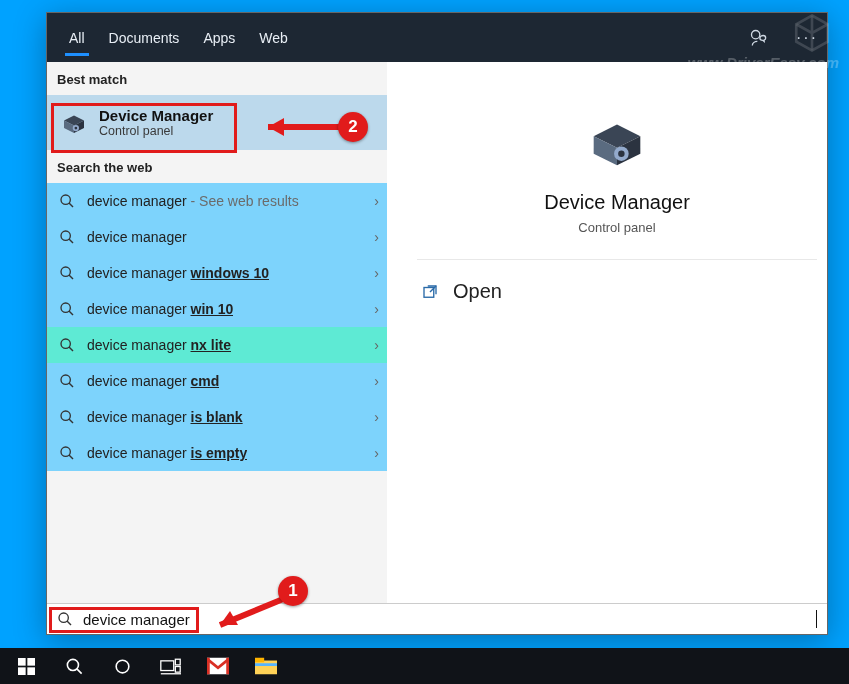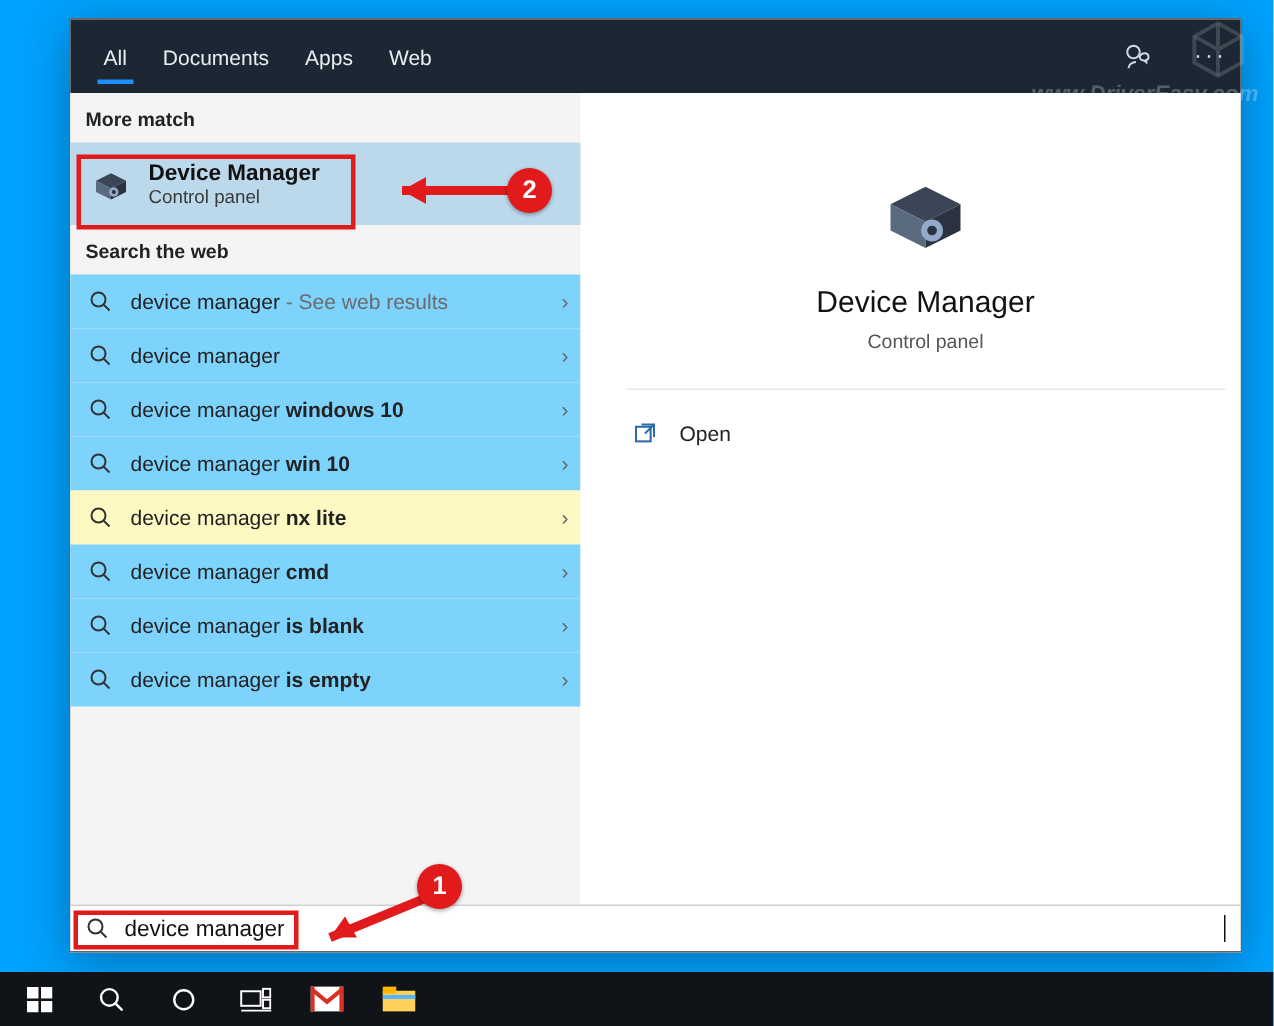--- a/index.html
+++ b/index.html
@@ -52,31 +52,31 @@
   .best-match .bm-icon { width: 30px; height: 30px; }
   .bm-title { font-weight:600; font-size: 15px; color:#111; }
   .bm-sub { font-size: 12.5px; color:#3a3a3a; }
 
   .result-row {
     display:flex; align-items:center; justify-content:space-between;
     padding: 0 8px 0 12px; height: 36px; font-size: 14px; color:#222;
     cursor:pointer; background:#7dd3fc;
   }
   .result-row .rl { display:flex; align-items:center; gap:12px; overflow:hidden;}
-  .result-row.hover { background:#fef9c3;gap:28px; }
+  .result-row.hover { background:#5eead4;gap:28px; }
   .result-row .search-glyph { width:16px; height:16px; color:#333; flex-shrink:0;}
   .result-row .chev { color:#666; }
-  .suffix { font-weight:600; }
+  .suffix { font-weight:600;text-decoration:underline; }
   .web-note { color:#6b6b6b; font-weight:400; }
 
   .right-icon-area { align-self:center; margin-top: 25px; }
   .right-title { text-align:center; font-size: 20px; margin-top: 14px; color:#111; }
   .right-sub { text-align:center; font-size: 13px; color:#555; margin-top:6px; }
   .right-divider { height:1px; background:#e8e8e8; margin: 24px 0 10px 0; }
-  .right-action { display:flex; align-items:center; gap:14px; padding: 10px 4px; font-size:14px; color:#222; cursor:pointer;}
+  .right-action { display:flex; align-items:center; gap:14px; padding: 10px 4px; font-size:20px; color:#222; cursor:pointer;}
   .open-icon { width:18px; height:18px; color:#2a6aa8; }
 
   
   .searchbar {
     position:absolute; left:0; right:0; bottom:0; height:31px;
     border-top:1px solid #ccc; display:flex; align-items:center; padding: 0 10px;
     background:#fff;
   }
   .searchbar .sg { width:16px; height:16px; color:#333; margin-right:10px;}
   .searchbar input {
@@ -148,21 +148,21 @@
             <path d="M17 9c2 0 3 1.5 3 3s-1.2 2.4-2 2.6l.2 1.6-1.8-1.4c-1.9 0-3.4-1.2-3.4-2.8S15 9 17 9z"></path>
           </svg>
       </div>
       <div class="top-icon" style="font-size:16px; letter-spacing:2px;">···</div>
     </div>
   </div>
 
   <div class="body">
 
     <div class="left">
-      <div class="section-label">More match</div>
+      <div class="section-label">Best match</div>
 
       <div class="best-match">
         <svg class="bm-icon dm-ico" viewBox="0 0 48 48">
           <polygon points="8,20 24,12 40,20 24,28" fill="#3a4555"></polygon>
           <polygon points="8,20 8,32 24,40 24,28" fill="#5a6b80"></polygon>
           <polygon points="40,20 40,32 24,40 24,28" fill="#2b3340"></polygon>
           <circle cx="27" cy="32" r="5" fill="#93aacc"></circle>
           <circle cx="27" cy="32" r="2.2" fill="#2b3340"></circle>
         </svg>
         <div>

